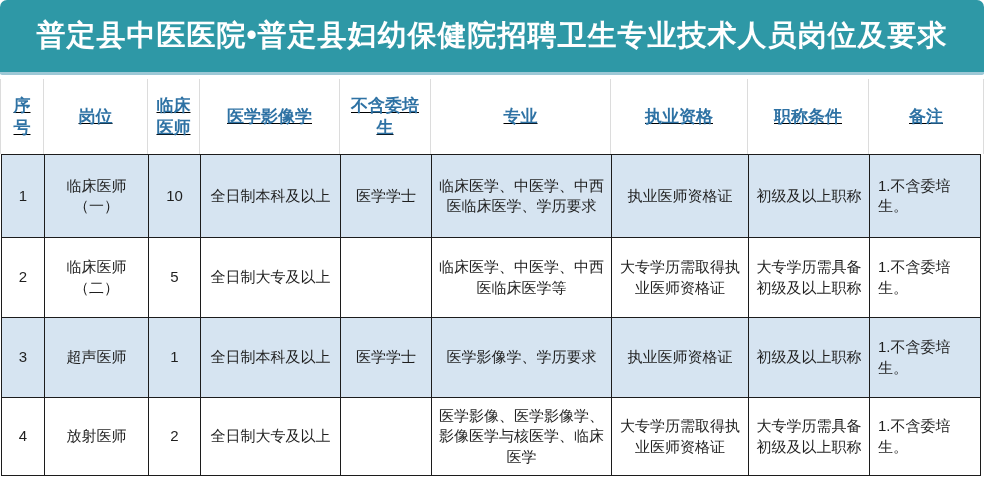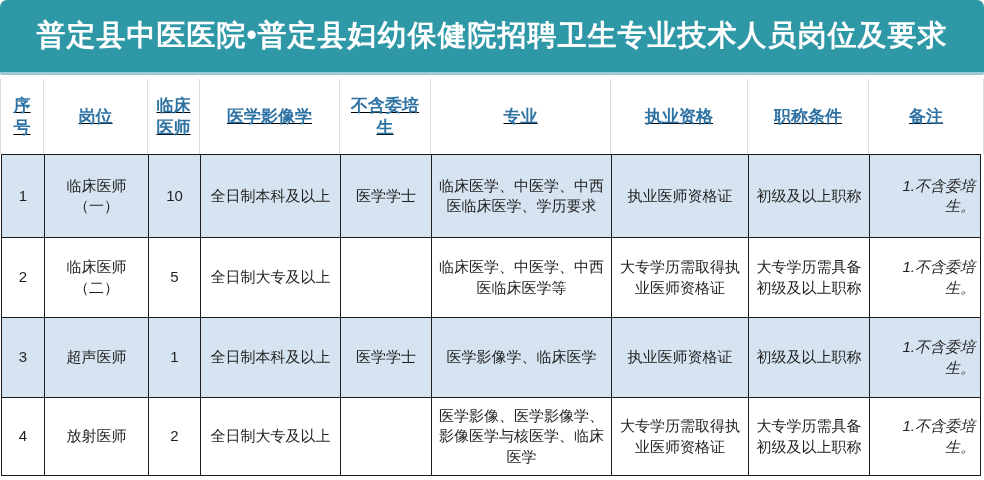--- a/index.html
+++ b/index.html
@@ -67,21 +67,21 @@
     display: flex; align-items: center; justify-content: center;
     text-align: center;
     color: #1f1f1f;
     font-size: 15px;
     line-height: 1.35;
     padding: 3px 5px;
     box-sizing: border-box;
     white-space: pre-line;
   }
   .t-cell:last-child { border-right: none; }
-  .t-cell.remark { justify-content: flex-start; text-align: right; padding-left: 8px; font-style: italic; }
+  .t-cell.remark { justify-content: flex-start; text-align: left; padding-left: 8px; }
   .row-h1 { min-height: 82px; }
   .row-h2 { min-height: 79px; }
   .row-h3 { min-height: 79px; }
   .row-h4 { min-height: 77px; }
 </style>
 </head>
 <body>
 
 <div class="page">
 
@@ -128,21 +128,21 @@
       <div class="t-cell">大专学历需具备初级及以上职称</div>
       <div class="t-cell remark">1.不含委培生。</div>
     </div>
 
     <div class="t-row alt grid-cols row-h3">
       <div class="t-cell">3</div>
       <div class="t-cell">超声医师</div>
       <div class="t-cell">1</div>
       <div class="t-cell">全日制本科及以上</div>
       <div class="t-cell">医学学士</div>
-      <div class="t-cell">医学影像学、临床医学</div>
+      <div class="t-cell">医学影像学、学历要求</div>
       <div class="t-cell">执业医师资格证</div>
       <div class="t-cell">初级及以上职称</div>
       <div class="t-cell remark">1.不含委培生。</div>
     </div>
 
     <div class="t-row grid-cols row-h4">
       <div class="t-cell">4</div>
       <div class="t-cell">放射医师</div>
       <div class="t-cell">2</div>
       <div class="t-cell">全日制大专及以上</div>

